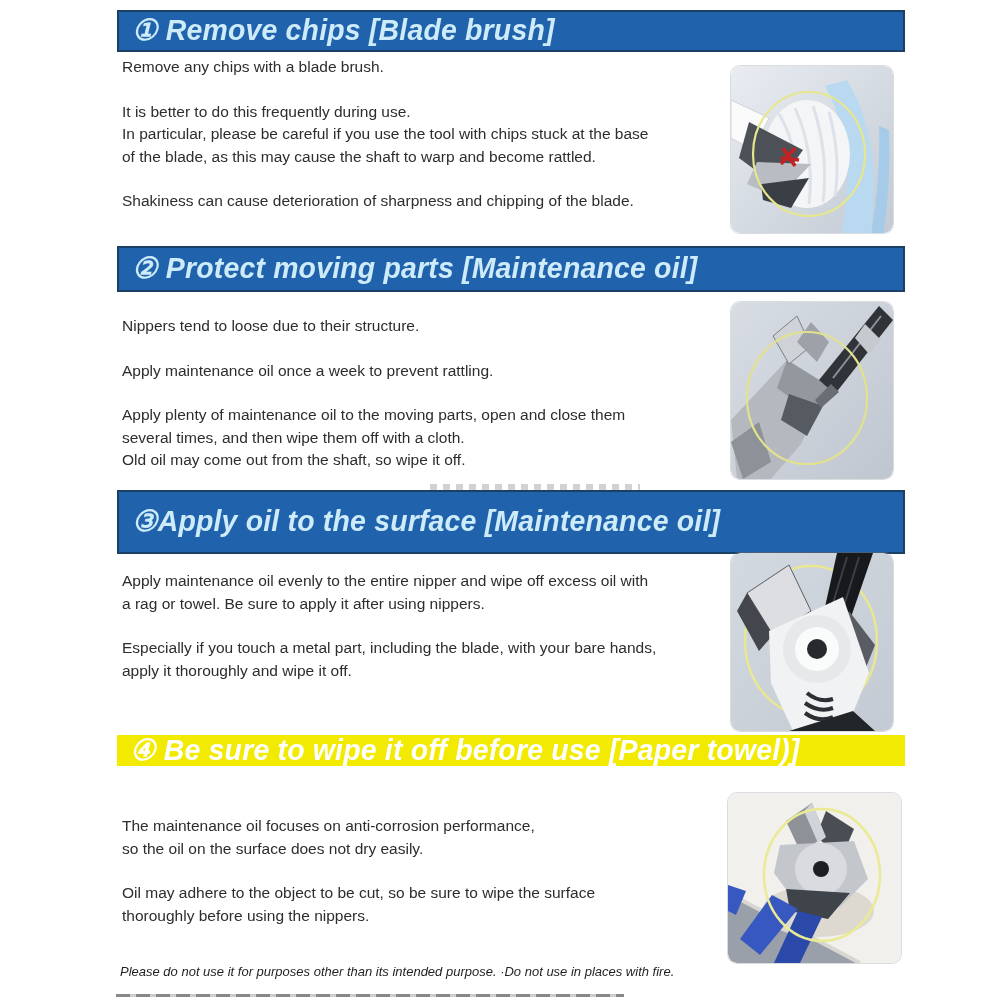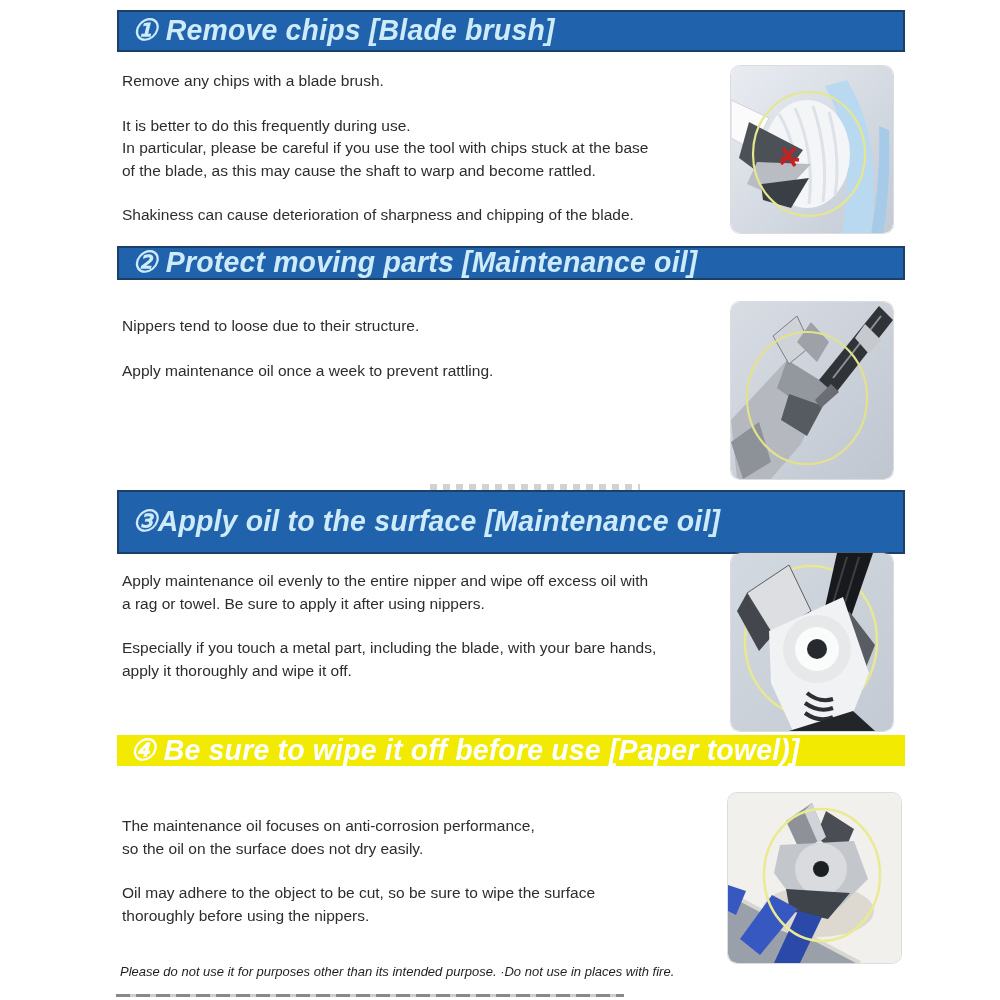--- a/index.html
+++ b/index.html
@@ -50,21 +50,21 @@
   }
 </style>
 </head>
 <body>
 
 <div class="page">
 
   <div class="bar blue" style="top:10px; height:42px;">
     <span class="bar-title">① Remove chips [Blade brush]</span>
   </div>
-  <div class="bodytext" style="top:70px;">
+  <div class="bodytext" style="top:56px;">
     <p class="para">Remove any chips with a blade brush.</p>
     <p class="para">It is better to do this frequently during use.
 In particular, please be careful if you use the tool with chips stuck at the base
 of the blade, as this may cause the shaft to warp and become rattled.</p>
     <p class="para">Shakiness can cause deterioration of sharpness and chipping of the blade.</p>
   </div>
   <div class="photo" style="left:731px; top:66px; width:162px; height:167px;">
     <svg width="162" height="167" viewBox="0 0 162 167" xmlns="http://www.w3.org/2000/svg">
       <defs>
         <linearGradient id="g1" x1="0" y1="0" x2="1" y2="1">
@@ -90,26 +90,29 @@
           <polygon points="30,118 78,112 60,142 32,134" fill="#3a3f45"></polygon>
         </g>
         <g>
           <path d="M52 82 l12 18 M64 82 l-14 16 M50 92 l18 2" stroke="#c42222" stroke-width="3.5" fill="none"></path>
         </g>
         <ellipse cx="78" cy="88" rx="56" ry="62" fill="none" stroke="#e6e68c" stroke-width="2.2"></ellipse>
       </g>
     </svg>
   </div>
 
-  <div class="bar blue" style="top:246px; height:34px;">
+  <div class="bar blue" style="top:246px; height:46px;">
     <span class="bar-title">② Protect moving parts [Maintenance oil]</span>
   </div>
   <div class="bodytext" style="top:315px;">
     <p class="para">Nippers tend to loose due to their structure.</p>
     <p class="para">Apply maintenance oil once a week to prevent rattling.</p>
+    <p class="para">Apply plenty of maintenance oil to the moving parts, open and close them
+several times, and then wipe them off with a cloth.
+Old oil may come out from the shaft, so wipe it off.</p>
   </div>
   <div class="photo" style="left:731px; top:302px; width:162px; height:177px;">
     <svg width="162" height="177" viewBox="0 0 162 177" xmlns="http://www.w3.org/2000/svg">
       <defs>
         <linearGradient id="g2" x1="0" y1="0" x2="1" y2="1">
           <stop offset="0" stop-color="#d8dde4"></stop>
             <stop offset="1" stop-color="#c0c6d0"></stop>
         </linearGradient>
         <clipPath id="c2">
             <rect width="162" height="177" rx="9"></rect>

